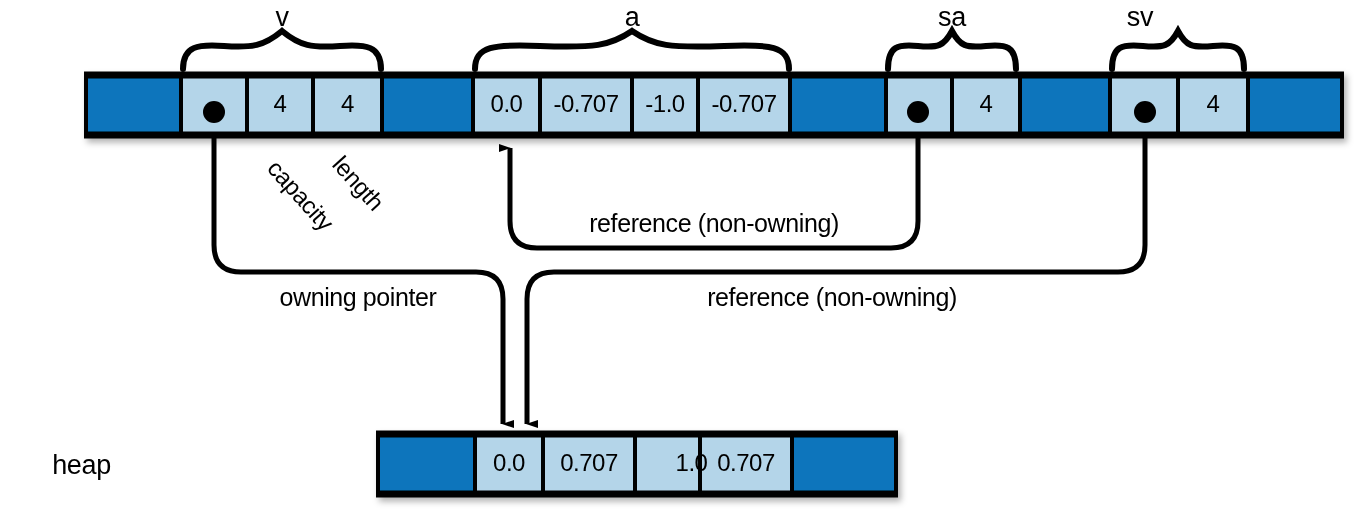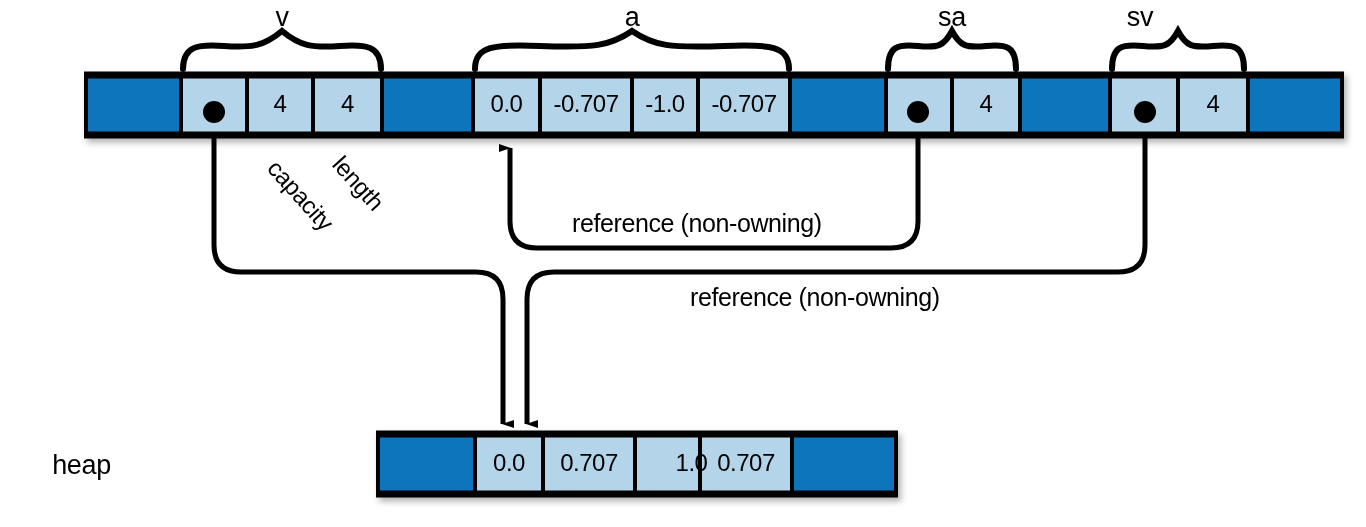--- a/index.html
+++ b/index.html
@@ -45,21 +45,21 @@
     text-align: center;
     letter-spacing: -0.3px;
   }
   .cell-text {
     font-size: 24px;
     text-align: center;
     letter-spacing: -0.5px;
   }
   .edge-label {
     font-size: 25px;
-    text-align: left;
+    text-align: center;
     letter-spacing: -0.4px;
   }
   .field-label {
     font-size: 24px;
     letter-spacing: -0.4px;
     transform-origin: 0 50%;
   }
 </style>
 </head>
 <body>
@@ -222,16 +222,17 @@
   <div class="txt cell-text" style="left:1178px; top:92px; width:70px;">4</div>
 
   <div class="txt cell-text" style="left:475px; top:451px; width:68px;">0.0</div>
   <div class="txt cell-text" style="left:543px; top:451px; width:92px;">0.707</div>
   <div class="txt cell-text" style="left:659px; top:451px; width:65px;">1.0</div>
   <div class="txt cell-text" style="left:700px; top:451px; width:92px;">0.707</div>
 
   <div class="txt field-label" style="left:272px; top:152px; transform: rotate(48deg);">capacity</div>
   <div class="txt field-label" style="left:337px; top:148px; transform: rotate(48deg);">length</div>
 
+  <div class="txt edge-label" style="left:258px; top:285px; width:200px;">owning pointer</div>
   <div class="txt edge-label" style="left:572px; top:211px; width:284px;">reference (non-owning)</div>
   <div class="txt edge-label" style="left:690px; top:285px; width:284px;">reference (non-owning)</div>
 
 </div>
 
 </body></html>

